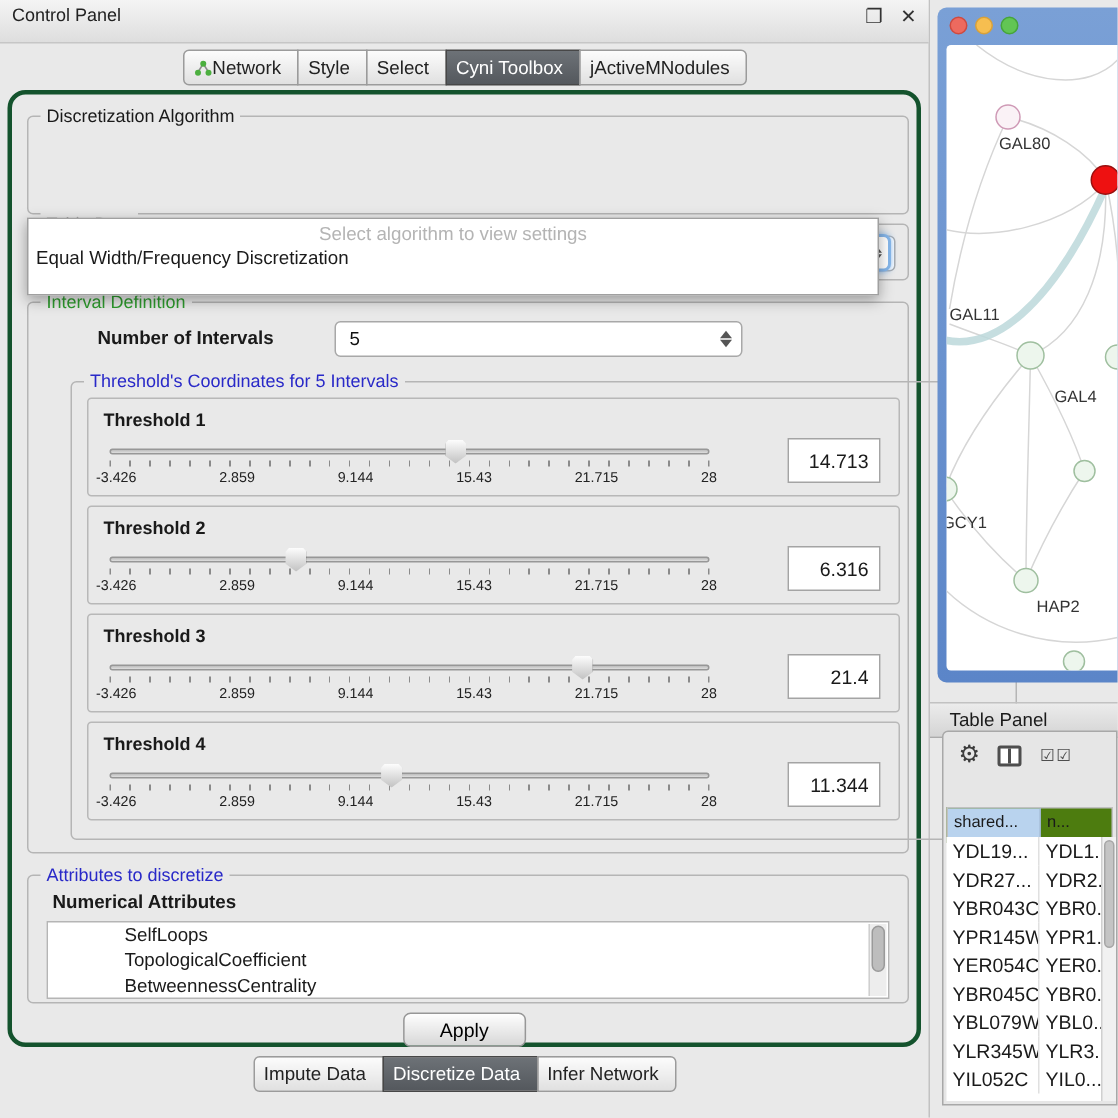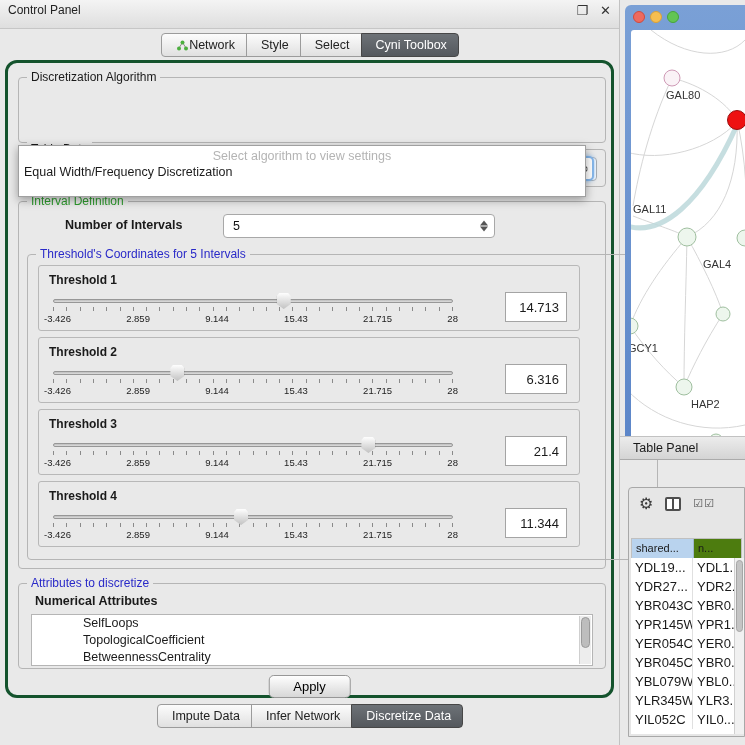--- a/index.html
+++ b/index.html
@@ -10,21 +10,21 @@
   .control-panel { position:absolute; left:0; top:0; width:620px; height:745px;
     background:#e9e9e9; border-right:1px solid #c2c2c2; }
   .titlebar { position:absolute; left:0; top:0; right:0; height:29px;
     background:linear-gradient(#f4f4f4,#dedede); border-bottom:1px solid #c6c6c6;
     font-size:12px; line-height:21px; padding-left:8px; color:#222; }
   .titlebar .win-icons { position:absolute; right:8px; top:0; font-size:13px; color:#333; }
   .titlebar .win-icons span { margin-left:8px; cursor:default; }
 
   .tabs-row { position:absolute; top:33px; left:0; width:620px; display:flex; justify-content:center; }
   .seg { border:1px solid #9b9b9b; background:linear-gradient(#fcfcfc,#e0e0e0);
-    padding:4px 11px 4px 14px; font-size:12.5px; margin-left:-1px; color:#222;
+    padding:4px 11px 4px 6px; font-size:12.5px; margin-left:-1px; color:#222;
     display:flex; align-items:center; cursor:default; }
   .seg:first-child { border-radius:4px 0 0 4px; margin-left:0; }
   .seg:last-child { border-radius:0 4px 4px 0; }
   .seg.sel { background:linear-gradient(#6d7277,#54585d); color:#fff; border-color:#474747; }
 
   .main-frame { position:absolute; left:5px; top:60px; width:609px; height:638px;
     border:3px solid #14532d; border-radius:12px; }
 
   .groupbox { position:absolute; border:1px solid #b5b5b5; border-radius:4px; }
   .gb-label { position:absolute; top:-8px; left:8px; background:#e9e9e9; padding:0 4px;
@@ -93,21 +93,21 @@
     background:linear-gradient(#7aa0d6,#5b85c8); border-radius:6px 0 0 6px; }
   .lights { position:absolute; left:8px; top:6px; display:flex; gap:5px; }
   .light { width:12px; height:12px; border-radius:50%; }
   .light.red { background:#ed6a5f; border:1px solid #ce4a3f; }
   .light.yel { background:#f6be50; border:1px solid #d8a13a; }
   .light.grn { background:#62c554; border:1px solid #46a53a; }
   .net-canvas { position:absolute; left:6px; top:25px; right:0; bottom:8px;
     background:#fff; border-radius:3px 0 0 3px; overflow:hidden; }
   .net-canvas svg { display:block; }
 
-  .tp-header { position:absolute; left:620px; top:436px; width:125px; height:24px;
+  .tp-header { position:absolute; left:620px; top:468px; width:125px; height:24px;
     background:linear-gradient(#ececec,#d4d4d4); border-top:1px solid #c2c2c2;
     border-bottom:1px solid #ababab; font-size:12.5px; line-height:23px; padding-left:13px; }
 
   .table-frame { position:absolute; left:628px; top:487px; width:117px; height:250px;
     background:#e6e6e6; border:1px solid #a8a8a8; border-radius:4px 0 0 0; }
   .tp-toolbar { position:absolute; left:0; top:0; right:0; height:42px; display:flex;
     align-items:flex-start; gap:12px; padding:7px 0 0 10px; }
   .gear { font-size:16px; color:#3c3c3c; line-height:18px; }
   .cols-icon { width:16px; height:14px; border:2px solid #4e4e4e; border-radius:2px;
     background:linear-gradient(to right,#fff 0 5px,#4e4e4e 5px 7px,#fff 7px); margin-top:2px; }
@@ -153,20 +153,23 @@
     </div>
     <div class="seg">
       <span>Style</span>
     </div>
     <div class="seg">
       <span>Select</span>
     </div>
     <div class="seg sel">
       <span>Cyni Toolbox</span>
     </div>
+    <div class="seg">
+      <span>jActiveMNodules</span>
+    </div>
   </div>
 
   <div class="main-frame">
 
     <div class="groupbox" style="left:10px; top:14px; width:588px; height:66px;">
       <span class="gb-label">Discretization Algorithm</span>
     </div>
 
     <div class="combo-sliver">
       <span class="steppers">
@@ -196,21 +199,21 @@
 
       <div style="position:absolute; left:46px; top:16px; font-weight:bold; font-size:12.5px;">Number of Intervals</div>
       <div class="combo" style="position:absolute; left:204px; top:12px; width:272px;">
         <span>5</span>
         <span class="steppers">
             <i class="up"></i>
             <i class="dn"></i>
           </span>
       </div>
 
-      <div class="groupbox" style="left:8px; top:52px; width:631px; height:306px;">
+      <div class="groupbox" style="left:28px; top:52px; width:631px; height:306px;">
         <span class="gb-label gb-blue">Threshold's Coordinates for 5 Intervals</span>
 
         <div class="thr-panel" style="top:10px;">
           <span class="thr-title">Threshold 1</span>
           <div class="slider-zone">
             <div class="track">
               <div class="thumb" style="left: calc(57.7197% - 7px);"></div>
             </div>
             <div class="ticks"></div>
             <div class="scale">
@@ -298,25 +301,25 @@
         </div>
     </div>
 
     <button class="apply-btn">Apply</button>
   </div>
 
   <div class="bottom-tabs">
     <div class="seg">
       <span>Impute Data</span>
     </div>
-    <div class="seg">
-      <span>Infer Network</span>
-    </div>
     <div class="seg sel">
       <span>Discretize Data</span>
+    </div>
+    <div class="seg">
+      <span>Infer Network</span>
     </div>
   </div>
 </div>
 
 <div class="net-window">
   <div class="lights">
     <div class="light red"></div>
     <div class="light yel"></div>
     <div class="light grn"></div>
   </div>

